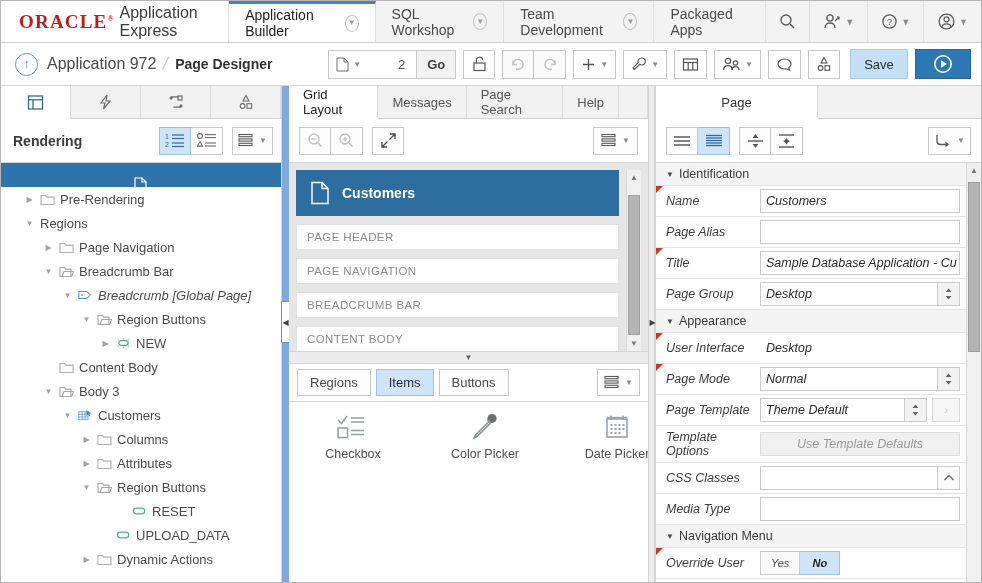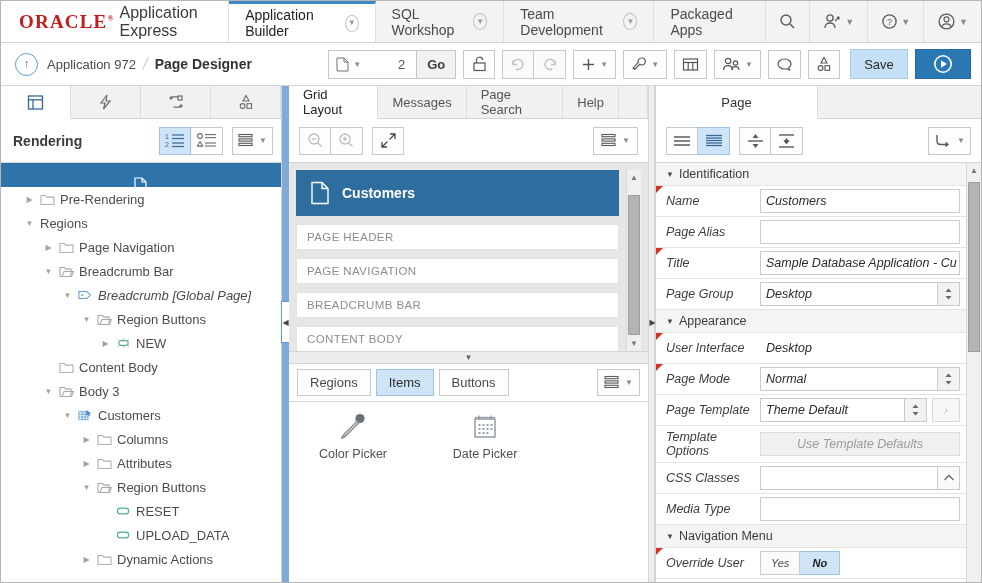--- a/index.html
+++ b/index.html
@@ -97,21 +97,21 @@
     border-bottom: 1px solid #d4d4d4;
     gap: 0;
   }
   .up-btn {
     width: 23px; height: 23px; border-radius: 50%;
     border: 1px solid #5b9bd5;
     color: #3a7cb8;
     display: flex; align-items: center; justify-content: center;
     font-size: 12px; cursor: pointer; margin-right: 9px;
   }
-  .crumb { color: #4a4a4a; font-size: 13px; cursor: pointer; }
+  .crumb { color: #4a4a4a; font-size: 16px; cursor: pointer; }
   .crumb-sep {
     color: #cfcfcf; margin: 0 7px; font-size: 17px;
     transform: skewX(-12deg); display: inline-block;
   }
   .crumb-current { color: #333; font-weight: bold; font-size: 14px; }
   .tb-spacer { flex: 1; }
   .tb-group { display: flex; align-items: stretch; margin-left: 7px; }
   .tb-btn {
     height: 29px;
     min-width: 32px;
@@ -791,21 +791,21 @@
           <div class="tree-row" style="padding-left: 80px;">
             <span class="tw">▼</span>
             <span class="ticon">
               <svg width="15" height="13" viewBox="0 0 15 13">
                 <path d="M1 2.5h4.5l1.2 1.6H12V11.5H1z" fill="none" stroke="#a8a8a8" stroke-width="1.1"></path>
                 <path d="M3 11.5l2-5h9.5l-2 5z" fill="none" stroke="#a8a8a8" stroke-width="1.1"></path>
               </svg>
             </span>
             <span class="tlabel">Region Buttons</span>
           </div>
-          <div class="tree-row" style="padding-left: 99px;">
+          <div class="tree-row" style="padding-left: 99px; margin-left: 16px;">
             <span class="tw empty">▶</span>
             <span class="ticon">
               <svg width="16" height="12" viewBox="0 0 16 12">
                 <rect x="1.5" y="3" width="12" height="6" rx="3" fill="none" stroke="#4fae8b" stroke-width="1.3"></rect>
               </svg>
             </span>
             <span class="tlabel">RESET</span>
           </div>
           <div class="tree-row" style="padding-left: 99px;">
             <span class="tw empty">▶</span>
@@ -911,20 +911,31 @@
               <rect x="1" y="1.5" width="13" height="2.2" fill="none" stroke="#5a5a5a" stroke-width="1.1"></rect>
               <rect x="1" y="5.9" width="13" height="2.2" fill="none" stroke="#5a5a5a" stroke-width="1.1"></rect>
               <rect x="1" y="10.3" width="13" height="2.2" fill="none" stroke="#5a5a5a" stroke-width="1.1"></rect>
             </svg>
           <span style="font-size:8px;margin-left:3px;color:#8b8b8b;">▼</span>
         </div>
       </div>
 
       <div class="gallery">
         <div class="gallery-items">
+          <div class="gitem">
+            <svg width="34" height="30" viewBox="0 0 34 30">
+              <path d="M2 8l3.5 3.5L11 4" fill="none" stroke="#9aa2a8" stroke-width="1.6"></path>
+              <line x1="15" y1="6" x2="28" y2="6" stroke="#9aa2a8" stroke-width="1.6"></line>
+              <line x1="15" y1="10" x2="28" y2="10" stroke="#9aa2a8" stroke-width="1.6"></line>
+              <rect x="2" y="16" width="9.5" height="9.5" fill="none" stroke="#9aa2a8" stroke-width="1.6"></rect>
+              <line x1="15" y1="18.5" x2="28" y2="18.5" stroke="#9aa2a8" stroke-width="1.6"></line>
+              <line x1="15" y1="22.5" x2="28" y2="22.5" stroke="#9aa2a8" stroke-width="1.6"></line>
+            </svg>
+            <span>Checkbox</span>
+          </div>
           <div class="gitem">
             <svg width="34" height="30" viewBox="0 0 34 30">
               <circle cx="24" cy="6.5" r="4.6" fill="#6b7077"></circle>
               <path d="M21 9.5L8 22.5l-2.5 4 4-2.5L22.5 11z" fill="none" stroke="#8f969c" stroke-width="1.7"></path>
               <path d="M19.5 8L22 10.5" stroke="#8f969c" stroke-width="1.7"></path>
             </svg>
             <span>Color Picker</span>
           </div>
           <div class="gitem">
             <svg width="34" height="30" viewBox="0 0 34 30">

